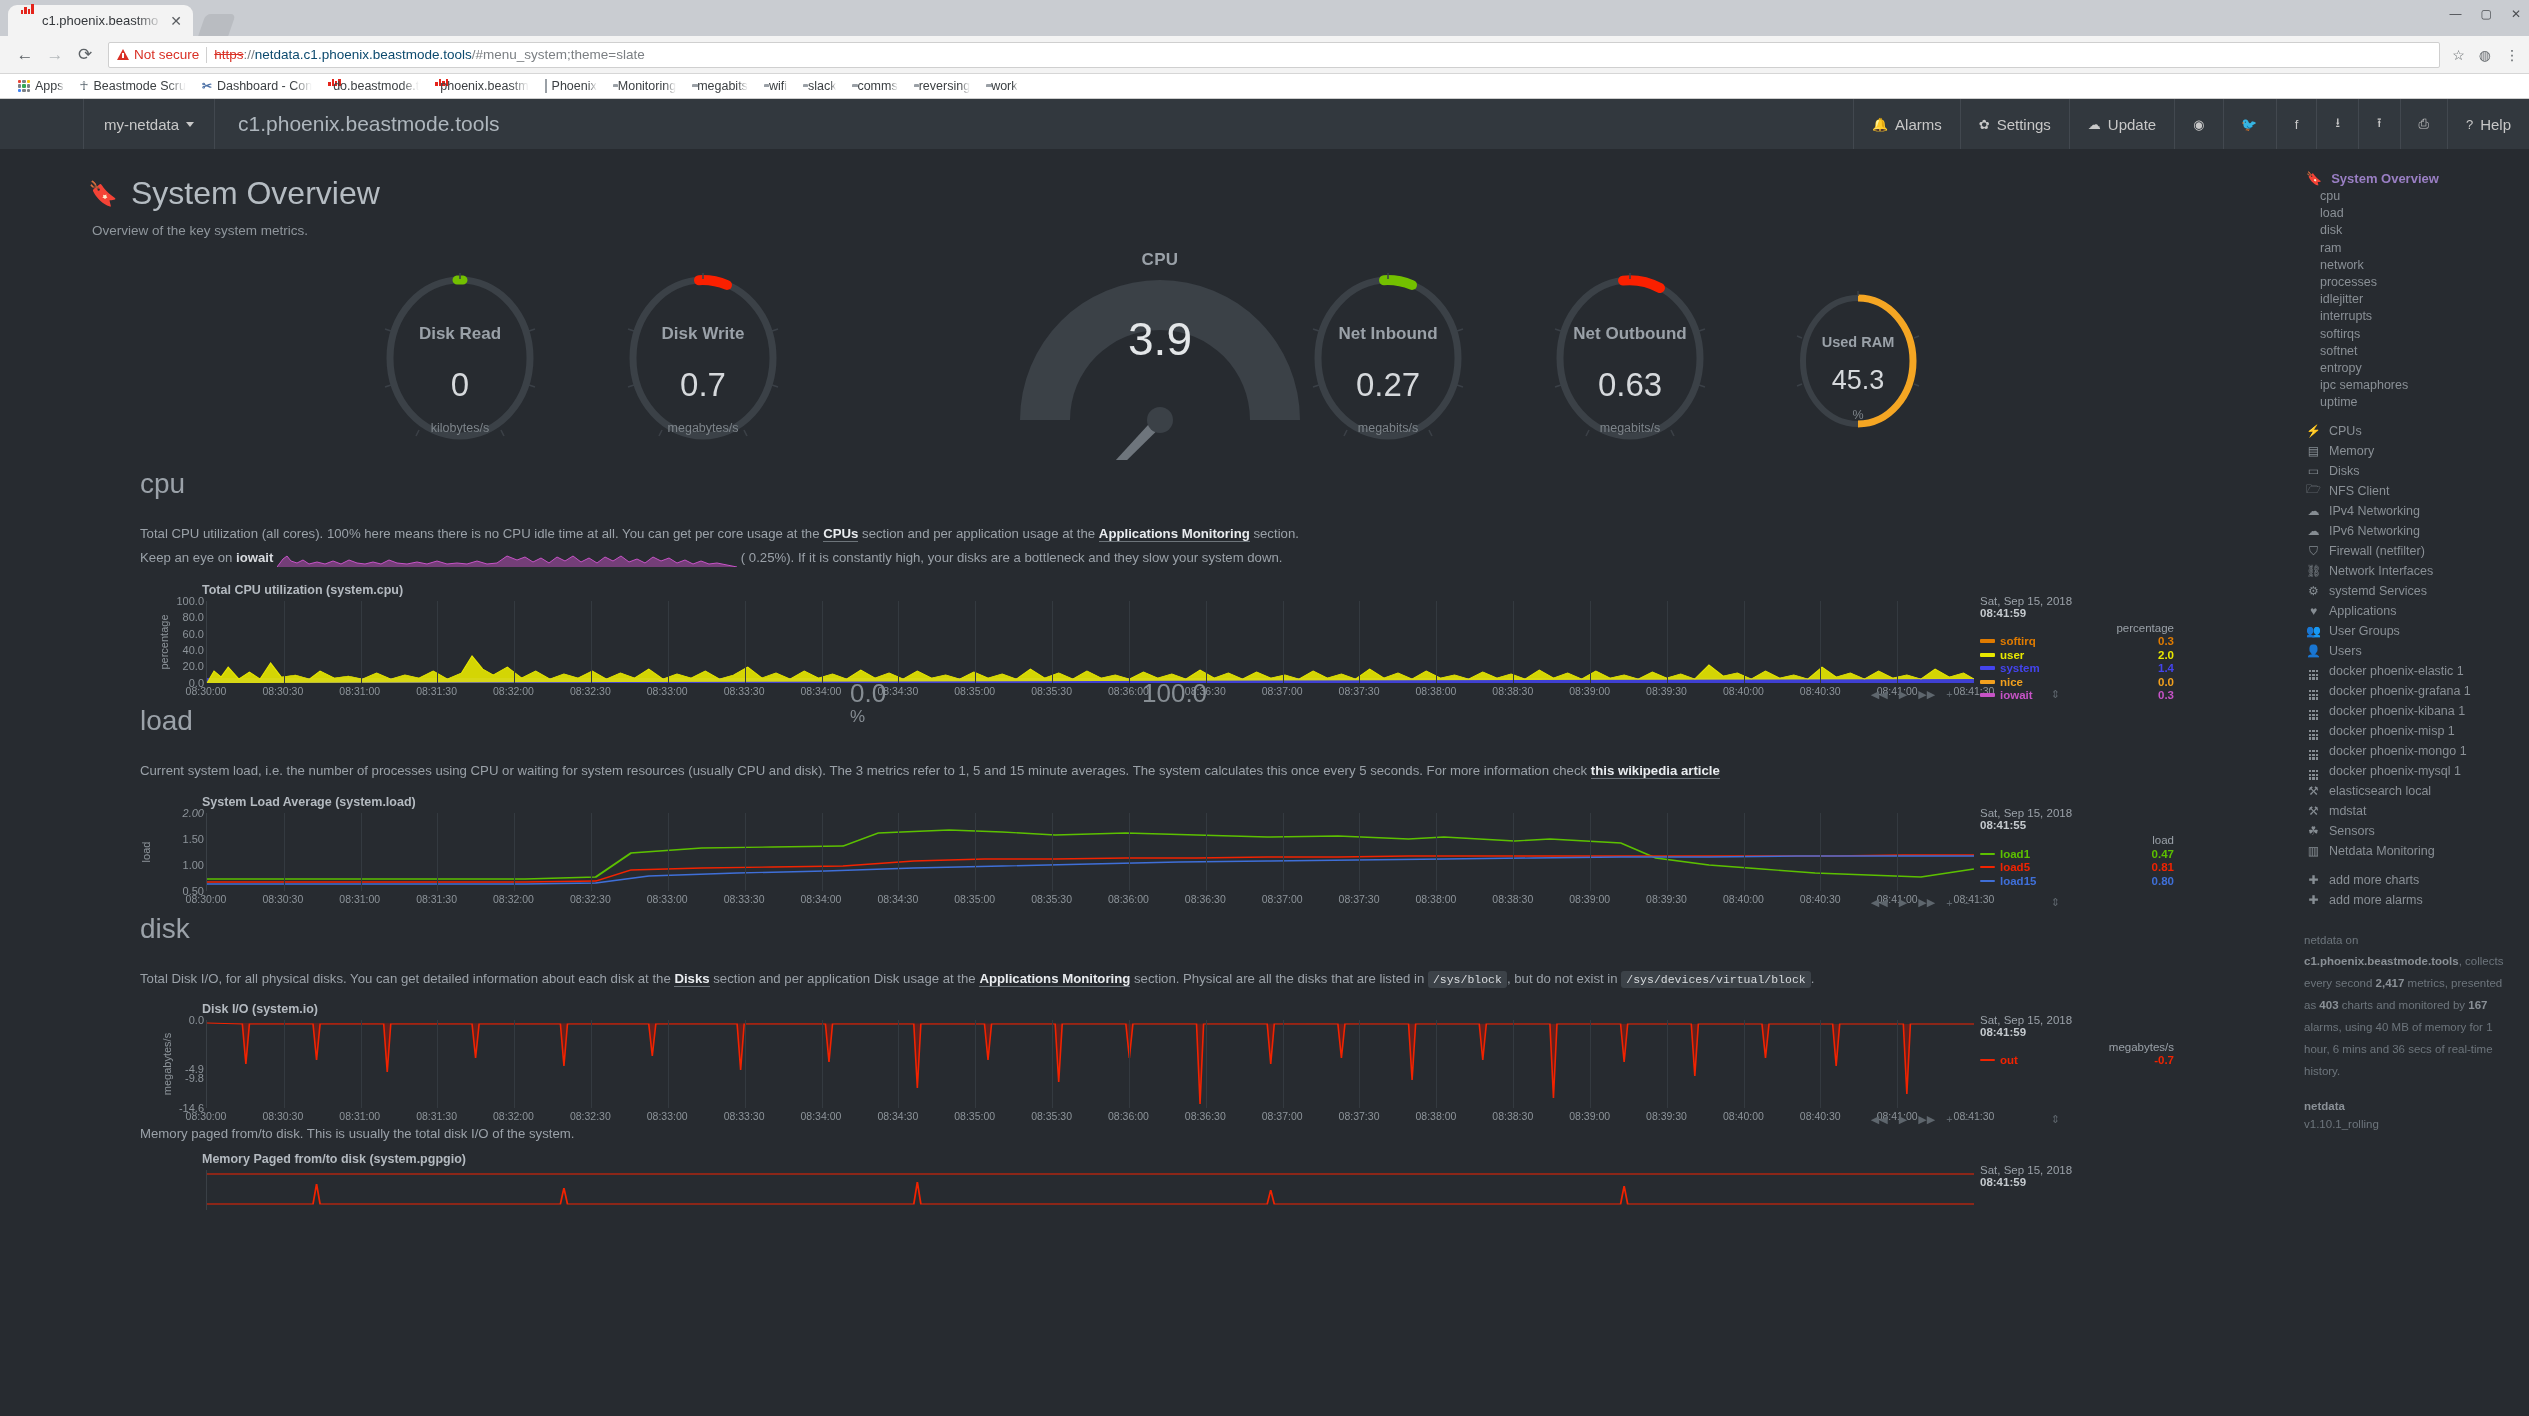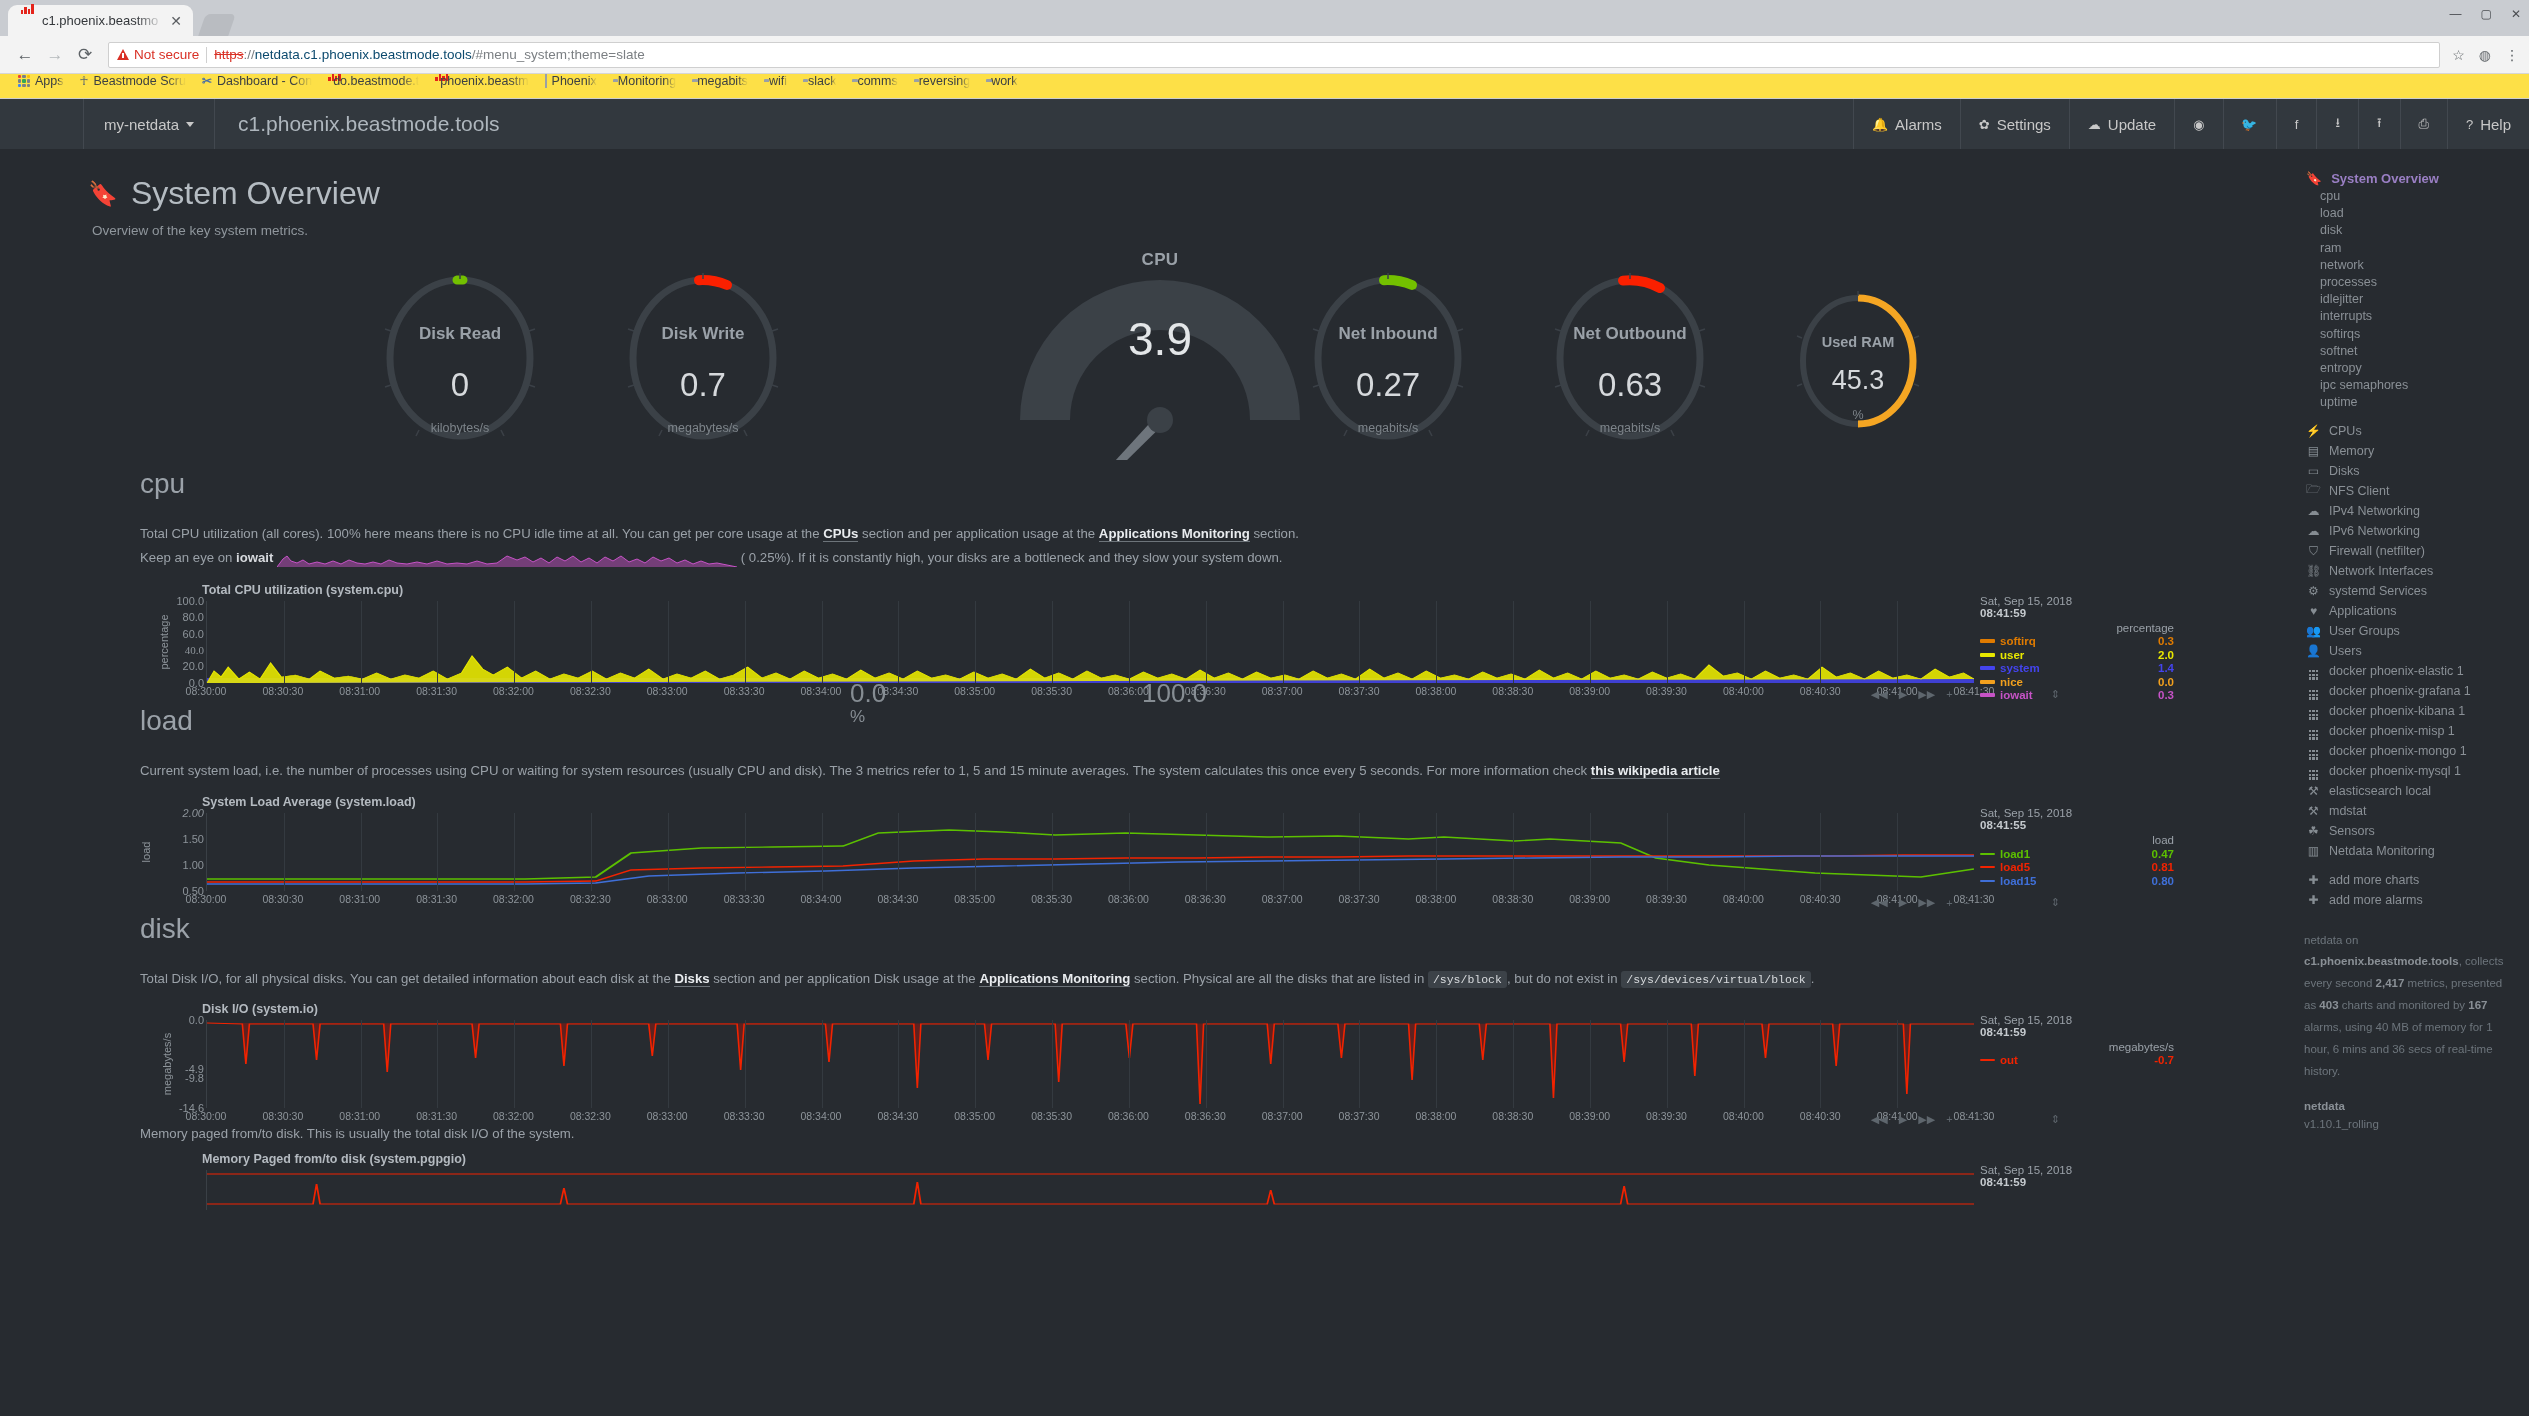--- a/index.html
+++ b/index.html
@@ -51,21 +51,21 @@
              border-bottom:11px solid #d93025; position:relative; }
   .warntri::after{content:"";position:absolute;left:-1px;top:4px;width:2px;height:5px;background:#fff;}
   .urlsep { width:1px; height:16px; background:#d0d0d0; }
   .urltext { color:#202124; white-space:nowrap; }
   .urltext .sch { color:#d93025; text-decoration:line-through; }
   .urltext .host { color:#0c4a6e; }
   .urltext .path { color:#7b7f83; }
   .ombtns { display:flex; align-items:center; gap:14px; padding-left:12px; color:#5d6266; font-size:14px;}
 
   .bookmarks {
-    height:25px; background:#fde047; display:flex; align-items:flex-start;
+    height:25px; background:#ffffff; display:flex; align-items:center;
     padding:0 10px; gap:0; border-bottom:1px solid #cdcdcd; font-size:12.5px; color:#3c4043;
   }
   .bm { display:flex; align-items:center; gap:5px; padding:0 8px; white-space:nowrap;
         max-width:128px; overflow:hidden; }
   .bm .lbl { overflow:hidden; -webkit-mask-image:linear-gradient(to right,#000 80%,transparent);
              mask-image:linear-gradient(to right,#000 80%,transparent); }
   .ic-folder { width:12px;height:10px;background:#9aa0a6;border-radius:1.5px;position:relative;flex:0 0 12px;}
   .ic-folder::before{content:"";position:absolute;top:-2.5px;left:0;width:5.5px;height:3px;background:#9aa0a6;border-radius:1px 1px 0 0;}
   .ic-doc { width:9px;height:11px;border:1.2px solid #9aa0a6;border-radius:1px;flex:0 0 9px;}
   .ic-apps { width:12px;height:12px;flex:0 0 12px;display:grid;grid-template-columns:repeat(3,1fr);gap:1px;}
@@ -484,21 +484,21 @@
             <span>(    0.25%).</span><span> If it is constantly high, your disks are a bottleneck and they slow your system down.</span></div>
         </div>
 
         <div class="chartbox" style="margin-top:12px;">
           <div class="chart-name">Total CPU utilization (system.cpu)</div>
           <div class="chart-area" style="height:82px; margin-top:4px;">
             <div class="ylab">percentage</div>
             <div class="yticks" id="yt-cpu">
                 <div style="top: 100%;">0.0</div>
                 <div style="top: 80%;">20.0</div>
-                <div style="top: 60%; font-family: Liberation Serif, serif;">40.0</div>
+                <div style="top: 60%;">40.0</div>
                 <div style="top: 40%;">60.0</div>
                 <div style="top: 20%;">80.0</div>
                 <div style="top: 0%;">100.0</div>
               </div>
             <div class="plot">
               <div id="grid-cpu">
                   <div class="grid-v" style="left: 4.34783%;"></div>
                   <div class="grid-v" style="left: 8.69565%;"></div>
                   <div class="grid-v" style="left: 13.0435%;"></div>
                   <div class="grid-v" style="left: 17.3913%;"></div>

